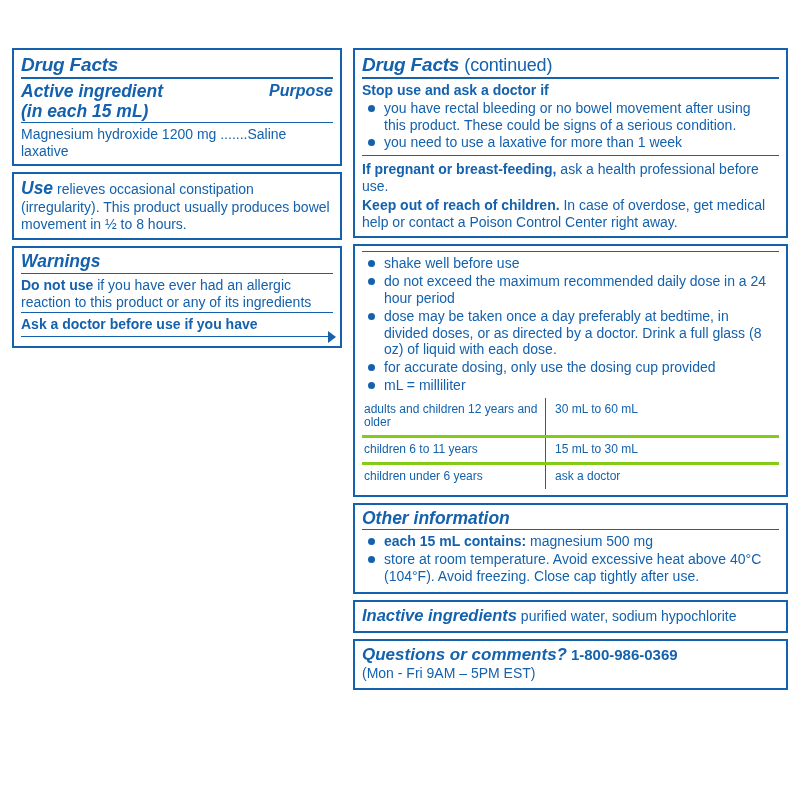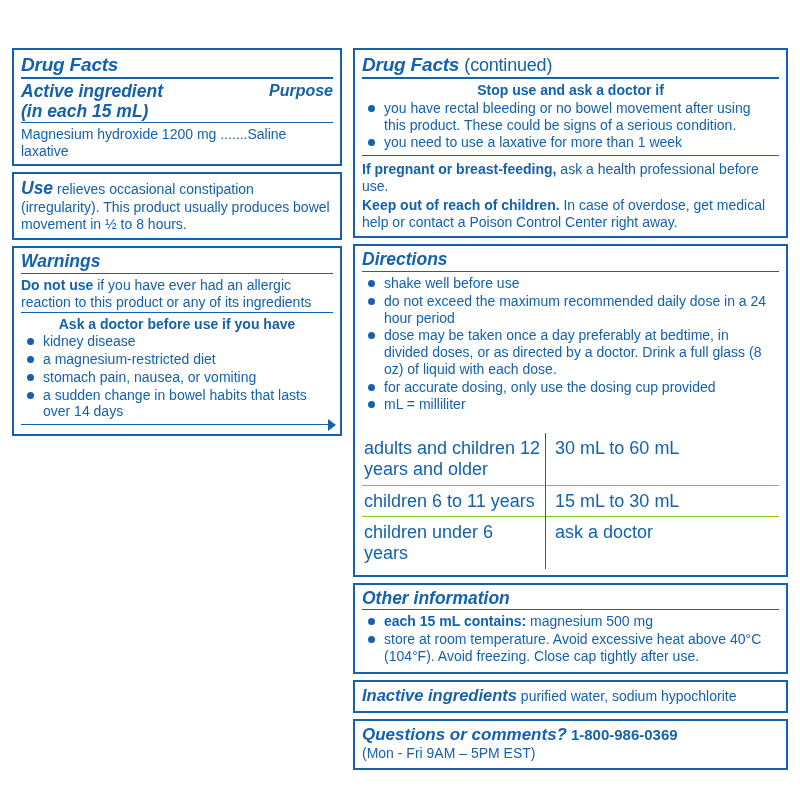--- a/index.html
+++ b/index.html
@@ -67,21 +67,21 @@
   .sec-italic.sm { font-size: 16.5px; }
   .purpose {
     font-style: italic;
     font-weight: bold;
     font-size: 16px;
   }
   .body {
     font-size: 14px;
     line-height: 1.2;
   }
-  .b { font-weight: bold; text-align: center; }
+  .b { font-weight: bold; }
   .inline-head {
     font-style: italic;
     font-weight: bold;
     font-size: 17.5px;
   }
   p { margin: 0; }
   .pad2 { padding-top: 2px; }
 
   ul.bul {
     list-style: none;
@@ -102,25 +102,25 @@
     top: 5px;
     width: 7px;
     height: 7px;
     border-radius: 50%;
     background: #1461ad;
   }
 
   .dosetable {
     width: 100%;
     border-collapse: collapse;
-    margin-top: 20px;
-    font-size: 18px;
+    margin-top: 4px;
+    font-size: 12px;
   }
   .dosetable td {
-    border-top: 1px solid #84cc16;
+    border-top: 3px solid #84cc16;
     padding: 5px 4px 5px 2px;
     vertical-align: top;
     line-height: 1.15;
   }
   .dosetable td.c2 {
     border-left: 1px solid #1461ad;
     padding-left: 9px;
     width: 56%;
   }
   .dosetable tr:first-child td { border-top: none; }
@@ -174,26 +174,20 @@
 
     <div class="panel rel">
       <div class="sec-italic">Warnings</div>
       <div class="rule thin"></div>
       <p class="body">
         <span class="b">Do not use</span>
         <span>if you have ever had an allergic reaction to this product or any of its ingredients</span>
       </p>
       <div class="rule thin"></div>
       <p class="body b">Ask a doctor before use if you have</p>
-      <ul class="bul">
-        <li>kidney disease</li>
-        <li>a magnesium-restricted diet</li>
-        <li>stomach pain, nausea, or vomiting</li>
-        <li>a sudden change in bowel habits that lasts over 14 days</li>
-      </ul>
       <div class="rule thin" style="margin-top:4px"></div>
       <div class="arrow"></div>
     </div>
 
   </div>
 
   <div class="col" id="right-col">
 
     <div class="panel">
       <div class="dftitle">
@@ -211,21 +205,20 @@
         <span class="b">If pregnant or breast-feeding,</span>
         <span>ask a health professional before use.</span>
       </p>
       <p class="body pad2">
         <span class="b">Keep out of reach of children.</span>
         <span>In case of overdose, get medical help or contact a Poison Control Center right away.</span>
       </p>
     </div>
 
     <div class="panel">
-      <div class="sec-italic">Directions</div>
       <div class="rule thin"></div>
       <ul class="bul">
         <li>shake well before use</li>
         <li>do not exceed the maximum recommended daily dose in a 24 hour period</li>
         <li>dose may be taken once a day preferably at bedtime, in divided doses, or as directed by a doctor.  Drink a full glass (8 oz) of liquid with each dose.</li>
         <li>for accurate dosing, only use the dosing cup provided</li>
         <li>mL = milliliter</li>
       </ul>
       <table class="dosetable">
         <tbody>

